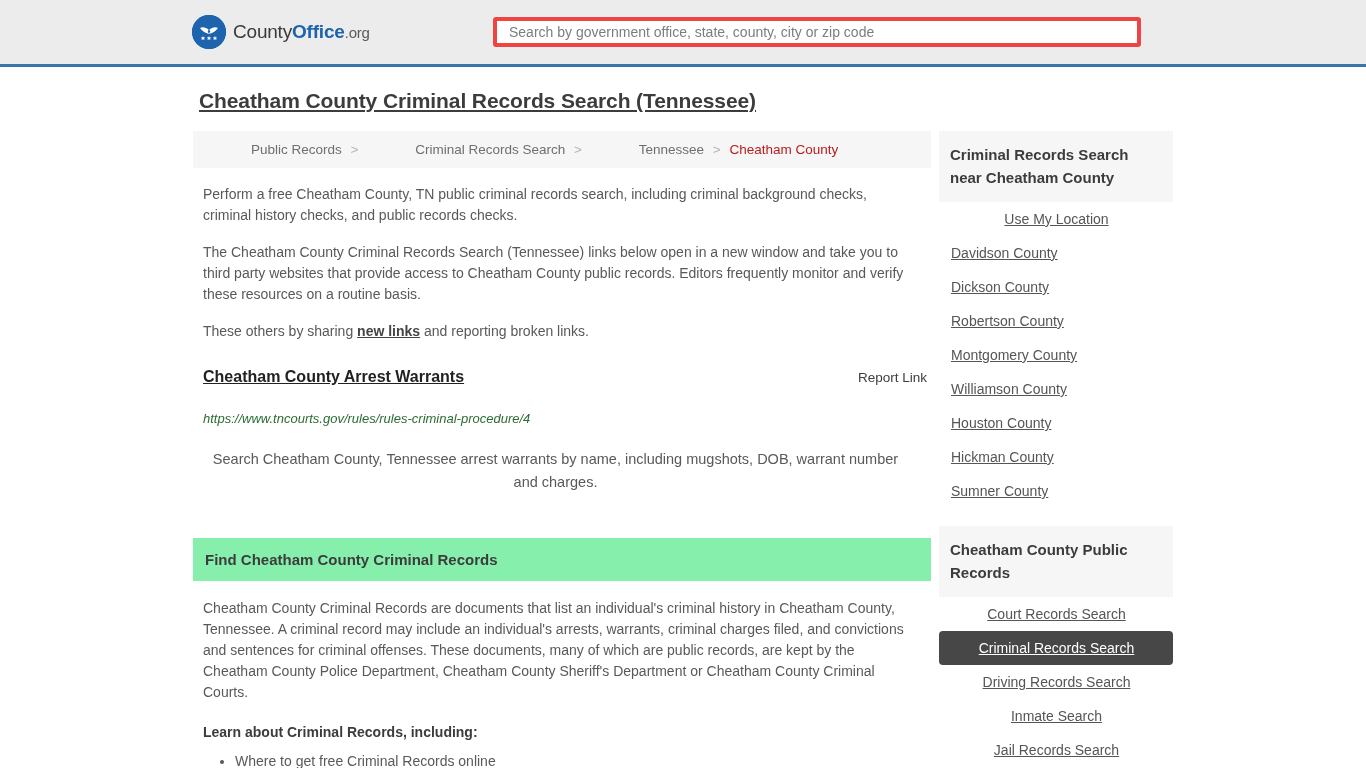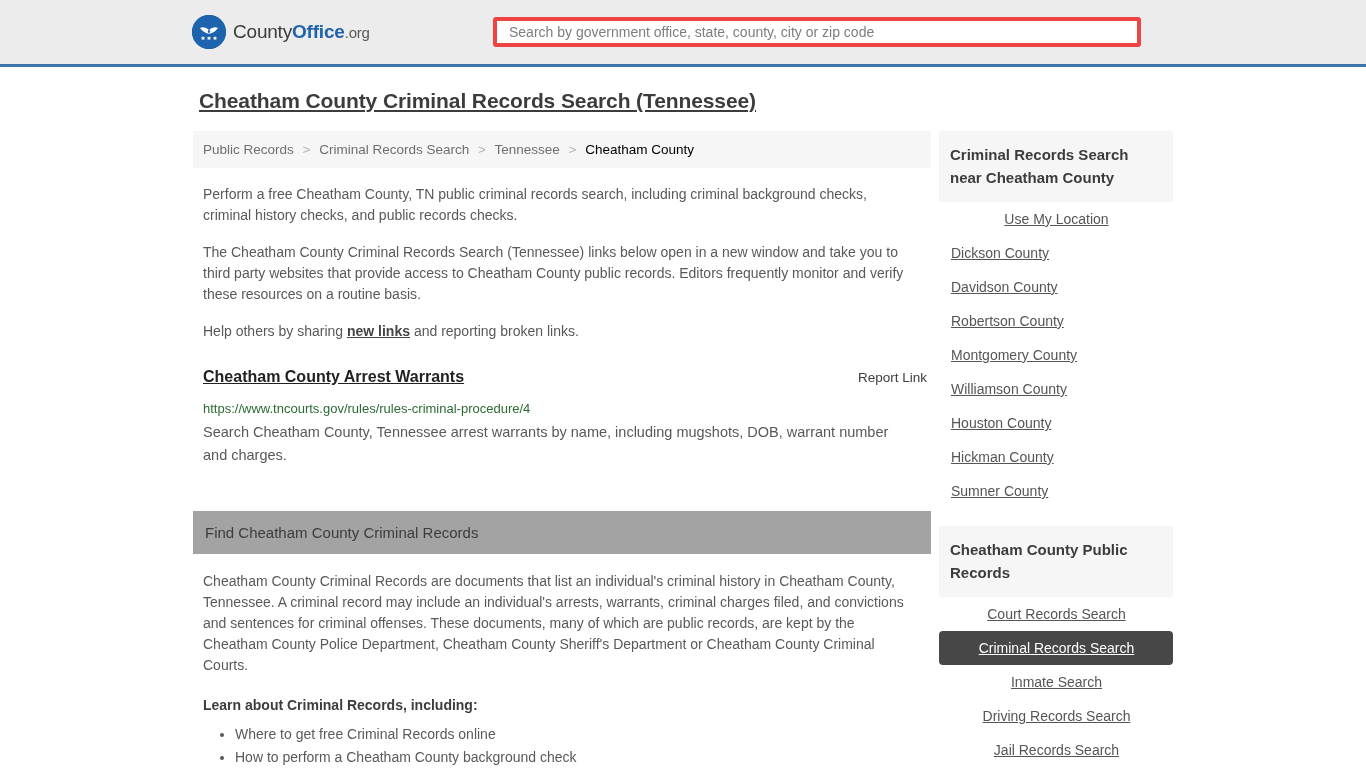--- a/index.html
+++ b/index.html
@@ -103,26 +103,27 @@
   .breadcrumb {
     background: #f6f6f6;
     padding: 11px 10px 11px 10px;
     font-size: 13.5px;
     color: #6f6f6f;
     margin-bottom: 16px;
   }
   .breadcrumb a {
     color: #6f6f6f;
     text-decoration: none;
+    margin-left: 48px;
   }
   .breadcrumb .sep {
     color: #b4b4b4;
     margin: 0 5px;
   }
-  .breadcrumb .current { color: #000000; }
+  .breadcrumb .current { color: #b91c1c; }
 
   
   .para {
     font-size: 14px;
     line-height: 21px;
     color: #595959;
     margin: 0 0 16px 10px;
     max-width: 710px;
   }
   .para a {
@@ -152,36 +153,38 @@
     font-size: 13.5px;
     color: #3d3d3d;
     text-decoration: none;
     white-space: nowrap;
     padding-right: 4px;
   }
   .result-url {
     display: block;
     font-size: 13px;
     color: #2b6b33;
-    margin-top: 15px;
+    margin-top: 25px;
     text-decoration: none;
+    font-style: italic;
   }
   .result-desc {
     font-size: 14.5px;
     line-height: 23px;
     color: #595959;
-    margin-top: 5px;
+    margin-top: 22px;
     max-width: 705px;
+    text-align: center;
   }
 
   
   .section-head {
-    background: #a3a3a3;
+    background: #86efac;
     font-size: 15px;
-    font-weight: normal;
+    font-weight: bold;
     color: #3c3c3c;
     padding: 13px 12px;
     margin-top: 44px;
   }
   .section-body {
     font-size: 14px;
     line-height: 21px;
     color: #595959;
     margin: 17px 0 0 10px;
     max-width: 705px;
@@ -266,21 +269,21 @@
         <span class="sep">&gt;</span>
         <a href="#">Criminal Records Search</a>
         <span class="sep">&gt;</span>
         <a href="#">Tennessee</a>
         <span class="sep">&gt;</span>
         <span class="current">Cheatham County</span>
       </div>
 
       <p class="para">Perform a free Cheatham County, TN public criminal records search, including criminal background checks, criminal history checks, and public records checks.</p>
       <p class="para">The Cheatham County Criminal Records Search (Tennessee) links below open in a new window and take you to third party websites that provide access to Cheatham County public records. Editors frequently monitor and verify these resources on a routine basis.</p>
-      <p class="para"><span>Help others by sharing </span><a href="#">new links</a><span> and reporting broken links.</span></p>
+      <p class="para"><span>These others by sharing </span><a href="#">new links</a><span> and reporting broken links.</span></p>
 
       <div class="result">
         <div class="result-head">
           <a class="result-title" href="#">Cheatham County Arrest Warrants</a>
           <a class="report-link" href="#">Report Link</a>
         </div>
         <a class="result-url" href="#">https://www.tncourts.gov/rules/rules-criminal-procedure/4</a>
         <div class="result-desc">Search Cheatham County, Tennessee arrest warrants by name, including mugshots, DOB, warrant number and charges.</div>
       </div>
 
@@ -299,24 +302,24 @@
 
     <div class="side-col">
 
       <div class="card">
         <div class="card-head">Criminal Records Search near Cheatham County</div>
         <ul class="card-list">
           <li>
               <a class="card-link centered" href="#">Use My Location</a>
             </li>
           <li>
+              <a class="card-link" href="#">Davidson County</a>
+            </li>
+          <li>
               <a class="card-link" href="#">Dickson County</a>
-            </li>
-          <li>
-              <a class="card-link" href="#">Davidson County</a>
             </li>
           <li>
               <a class="card-link" href="#">Robertson County</a>
             </li>
           <li>
               <a class="card-link" href="#">Montgomery County</a>
             </li>
           <li>
               <a class="card-link" href="#">Williamson County</a>
             </li>
@@ -335,24 +338,24 @@
       <div class="card">
         <div class="card-head">Cheatham County Public Records</div>
         <ul class="card-list">
           <li>
               <a class="card-link centered" href="#">Court Records Search</a>
             </li>
           <li>
               <a class="card-link centered active" href="#">Criminal Records Search</a>
             </li>
           <li>
+              <a class="card-link centered" href="#">Driving Records Search</a>
+            </li>
+          <li>
               <a class="card-link centered" href="#">Inmate Search</a>
-            </li>
-          <li>
-              <a class="card-link centered" href="#">Driving Records Search</a>
             </li>
           <li>
               <a class="card-link centered" href="#">Jail Records Search</a>
             </li>
         </ul>
       </div>
 
     </div>
   </div>
 </div>

